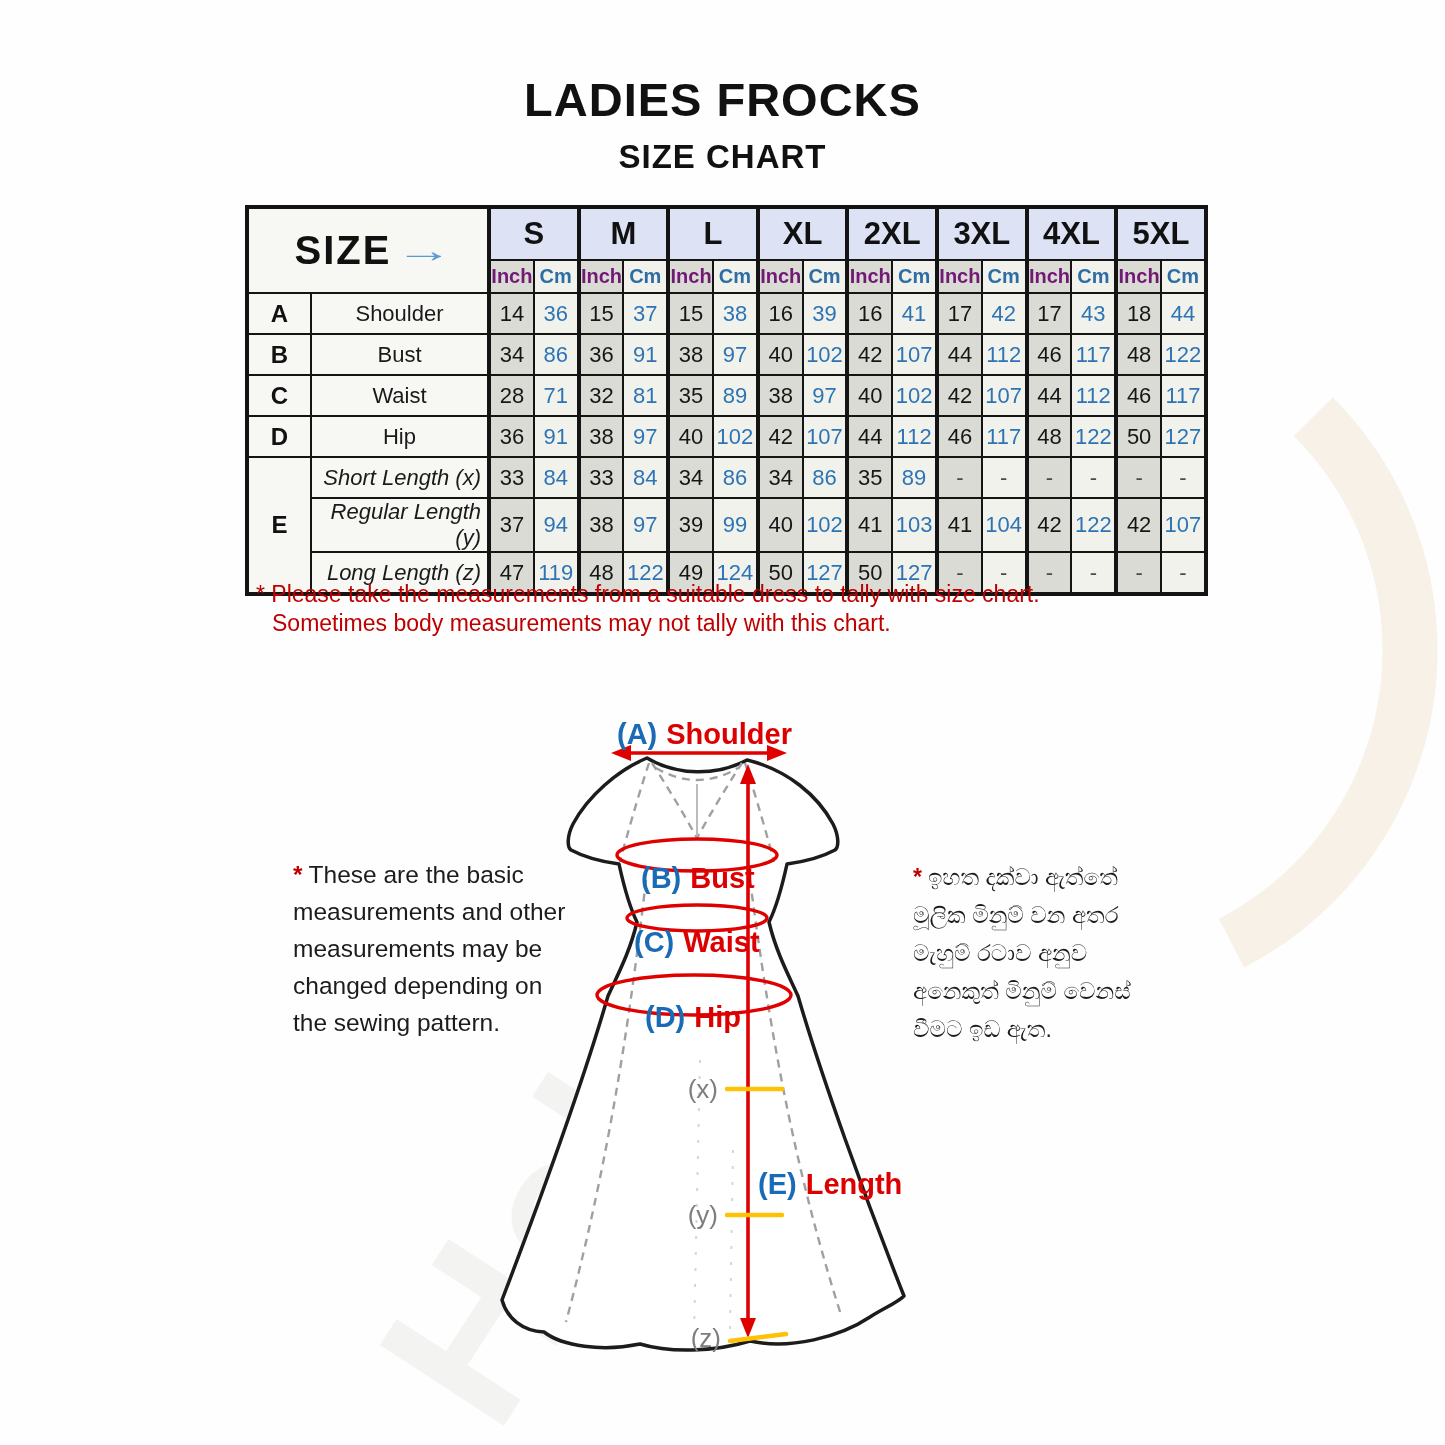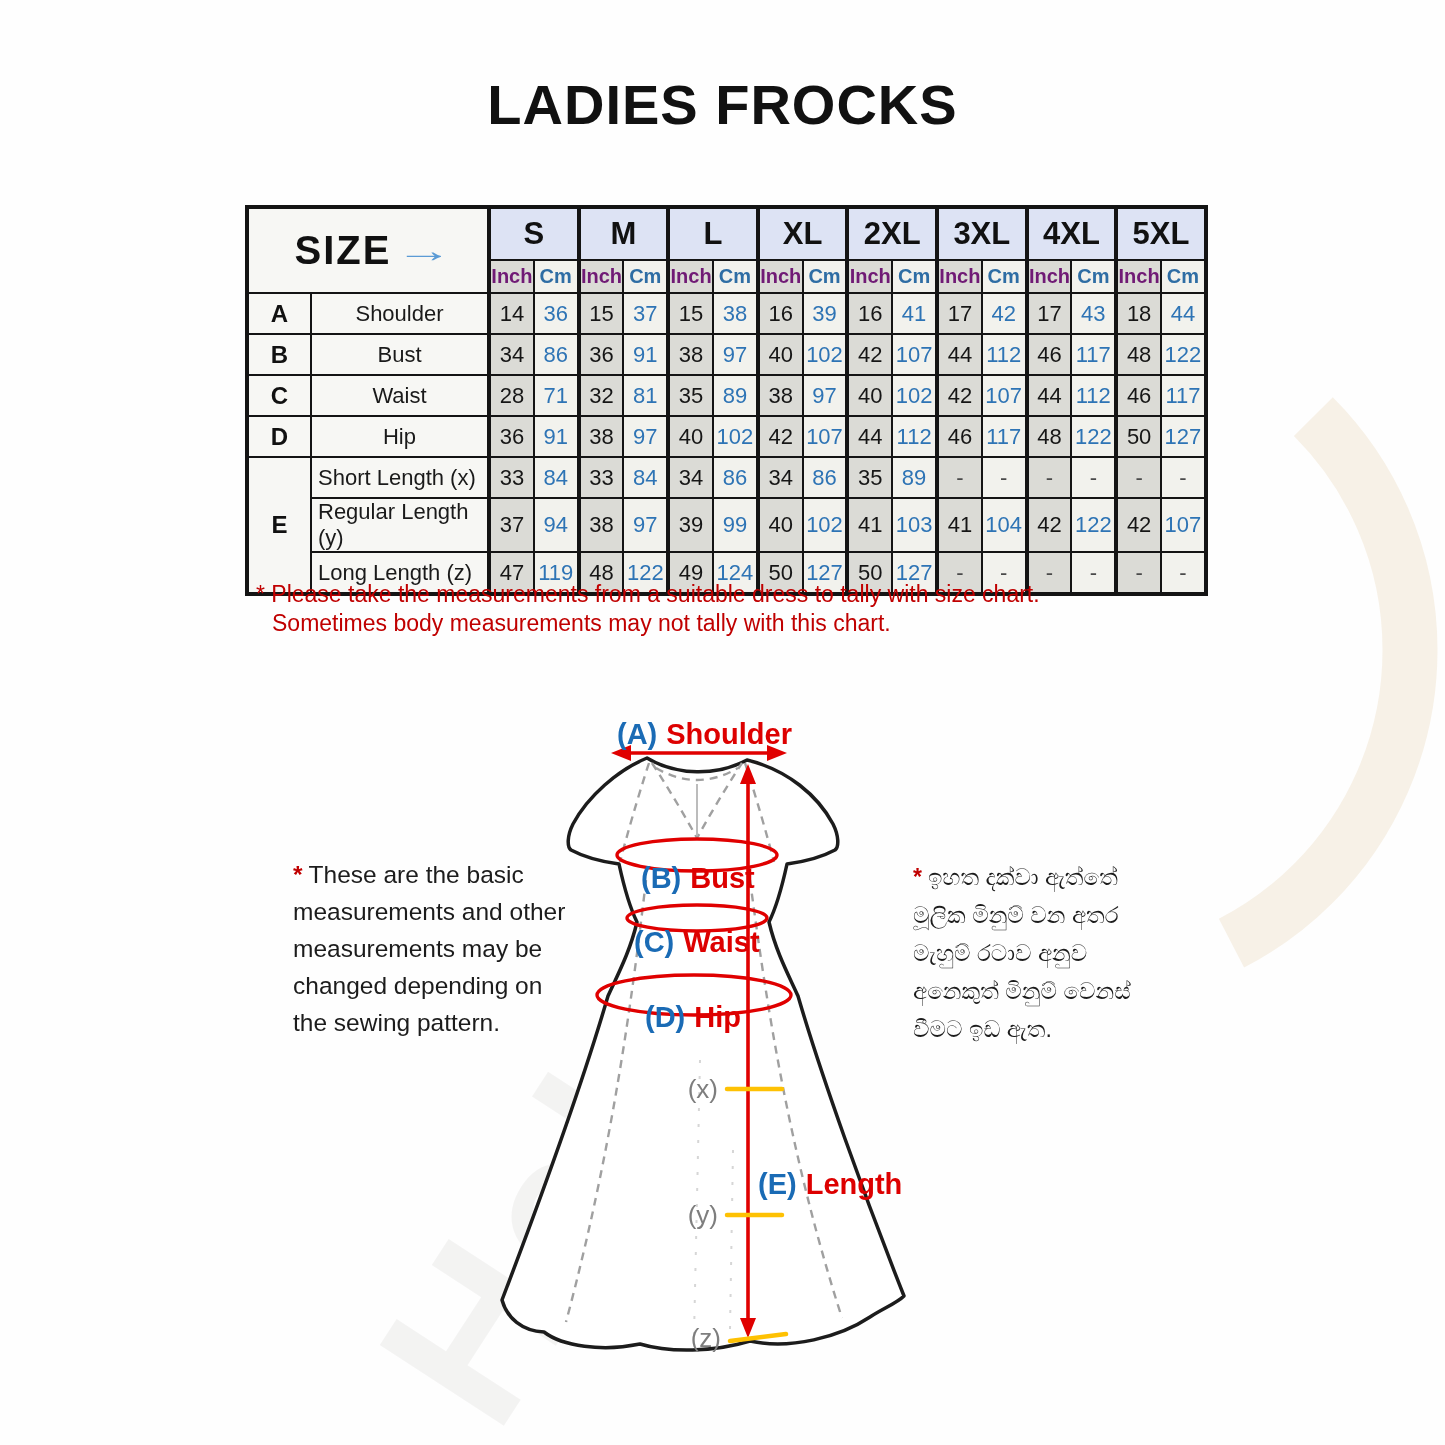--- a/index.html
+++ b/index.html
@@ -15,21 +15,21 @@
   .watermark{
     position:absolute;left:330px;top:1330px;
     transform:rotate(-57deg);transform-origin:0 0;
     font-size:215px;font-weight:bold;letter-spacing:8px;
     color:#3f3a33;opacity:0.05;white-space:nowrap;pointer-events:none;
   }
   .swoosh{position:absolute;left:0;top:0;pointer-events:none;}
 
   .title{
     position:absolute;top:72px;left:0;width:100%;margin:0;
-    text-align:center;font-size:56px;font-weight:bold;letter-spacing:1px;color:#111;
+    text-align:center;font-size:47px;font-weight:bold;letter-spacing:1px;color:#111;
   }
   .subtitle{
     position:absolute;top:138px;left:0;width:100%;margin:0;
     text-align:center;font-size:33px;font-weight:bold;letter-spacing:1px;color:#111;
   }
 
   
   table.size-table{
     position:absolute;left:245px;top:205px;width:960px;
     border-collapse:collapse;table-layout:fixed;
@@ -51,21 +51,21 @@
   }
   th.unit{font-size:20px;font-weight:bold;height:31px;}
   th.unit.inch{background:rgba(216,216,211,0.92);border-left-width:4px;color:#701a75;}
   th.unit.cm{background:rgba(240,240,234,0.88);color:#2e6da4;}
   td.letter{
     background:rgba(246,246,243,0.92);font-weight:bold;font-size:24px;color:#111;
   }
   td.name{
     background:rgba(246,246,243,0.92);font-size:22px;color:#1a1a1a;padding:0 6px;
   }
-  tbody tr:nth-child(n+5) td.name{text-align:left;}
+  tbody tr:nth-child(n+5) td.name{text-align:right;font-style:italic;}
   td.val{font-size:22px;height:39px;}
   td.val.inch{background:rgba(216,216,211,0.92);border-left-width:4px;color:#161616;}
   td.val.cm{background:rgba(240,240,234,0.88);color:#2e74b5;}
   td.val.dash{color:#4a4a4a;}
 
   
   .red-notes{
     position:absolute;left:256px;top:580px;width:940px;
     color:#c00000;font-size:23px;line-height:29px;
   }
@@ -101,20 +101,21 @@
 
 <div class="page">
 
   <div class="watermark">Hela</div>
 
   <svg class="swoosh" width="1445" height="1445">
     <circle cx="1080" cy="650" r="330" fill="none" stroke="#f0e2cb" stroke-width="55" opacity="0.45" stroke-dasharray="620 1500" transform="rotate(-45 1080 650)"></circle>
   </svg>
 
   <h1 class="title">LADIES FROCKS</h1>
+  <h2 class="subtitle">SIZE CHART</h2>
 
   <table class="size-table" id="sizeTable">
       <colgroup>
         <col style="width: 64px;">
         <col style="width: 178px;">
         <col style="width: 44.8px;">
         <col style="width: 44.8px;">
         <col style="width: 44.8px;">
         <col style="width: 44.8px;">
         <col style="width: 44.8px;">

